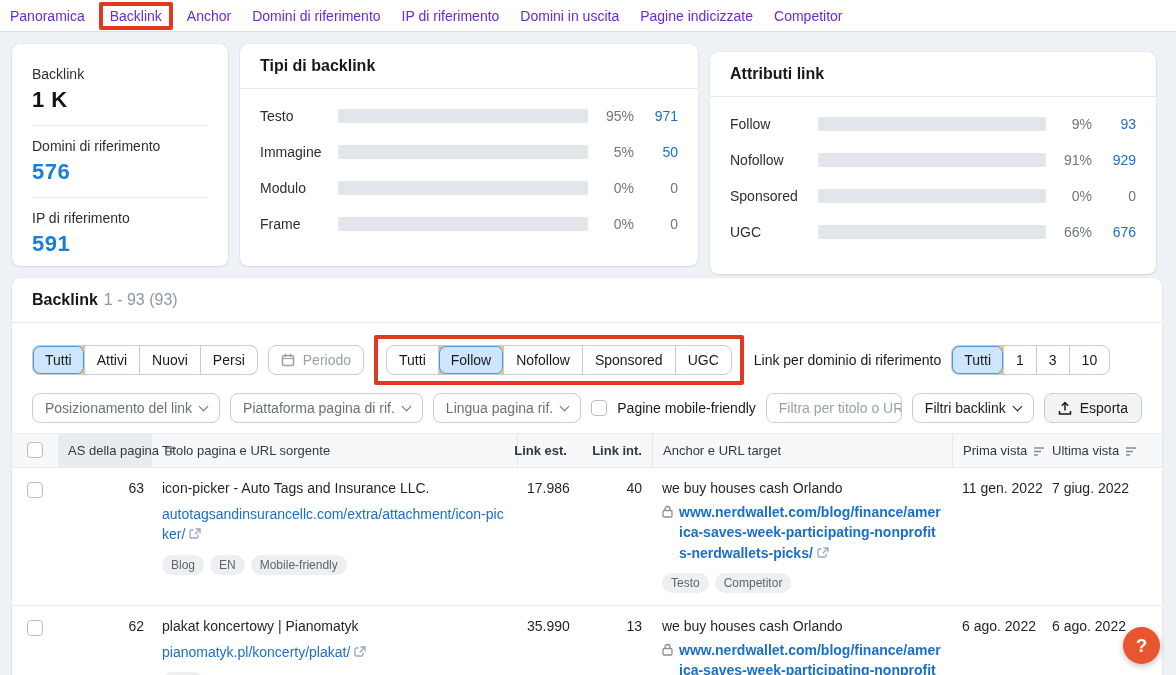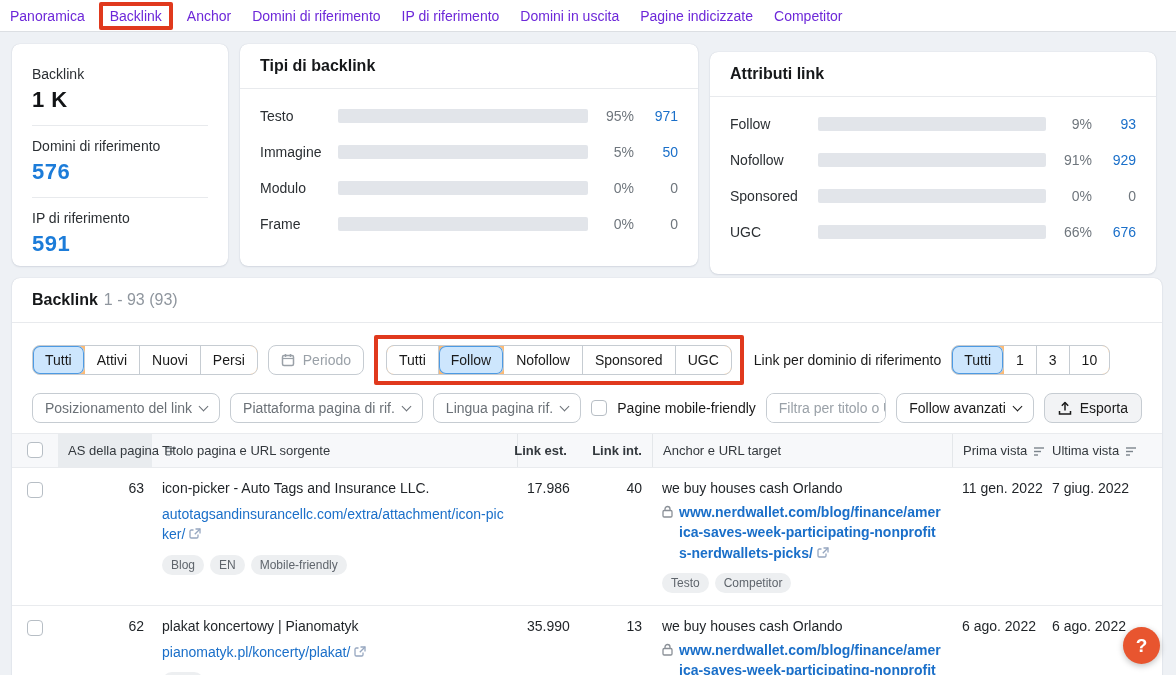--- a/index.html
+++ b/index.html
@@ -251,21 +251,21 @@
 
         <span class="cbx"></span>
         <span class="flabel">Pagine mobile-friendly</span>
 
         <span class="searchgrp">
           <input type="text" placeholder="Filtra per titolo o URL" style="">
 
         </span>
 
         <span class="pill">
-          <span>Follow avanzati</span>
+          <span>Filtri backlink</span>
           <span class="chev"></span>
         </span>
 
         <button class="btn-export">
           <svg width="14" height="15" viewBox="0 0 14 15">
               <path d="M7 1.5v8" stroke="#1a1a1a" stroke-width="1.5" fill="none"></path>
               <path d="M3.8 4.7L7 1.5l3.2 3.2" stroke="#1a1a1a" stroke-width="1.5" fill="none" stroke-linejoin="round"></path>
               <path d="M1.5 10v3h11v-3" stroke="#1a1a1a" stroke-width="1.5" fill="none"></path>
             </svg>
           <span>Esporta</span>

